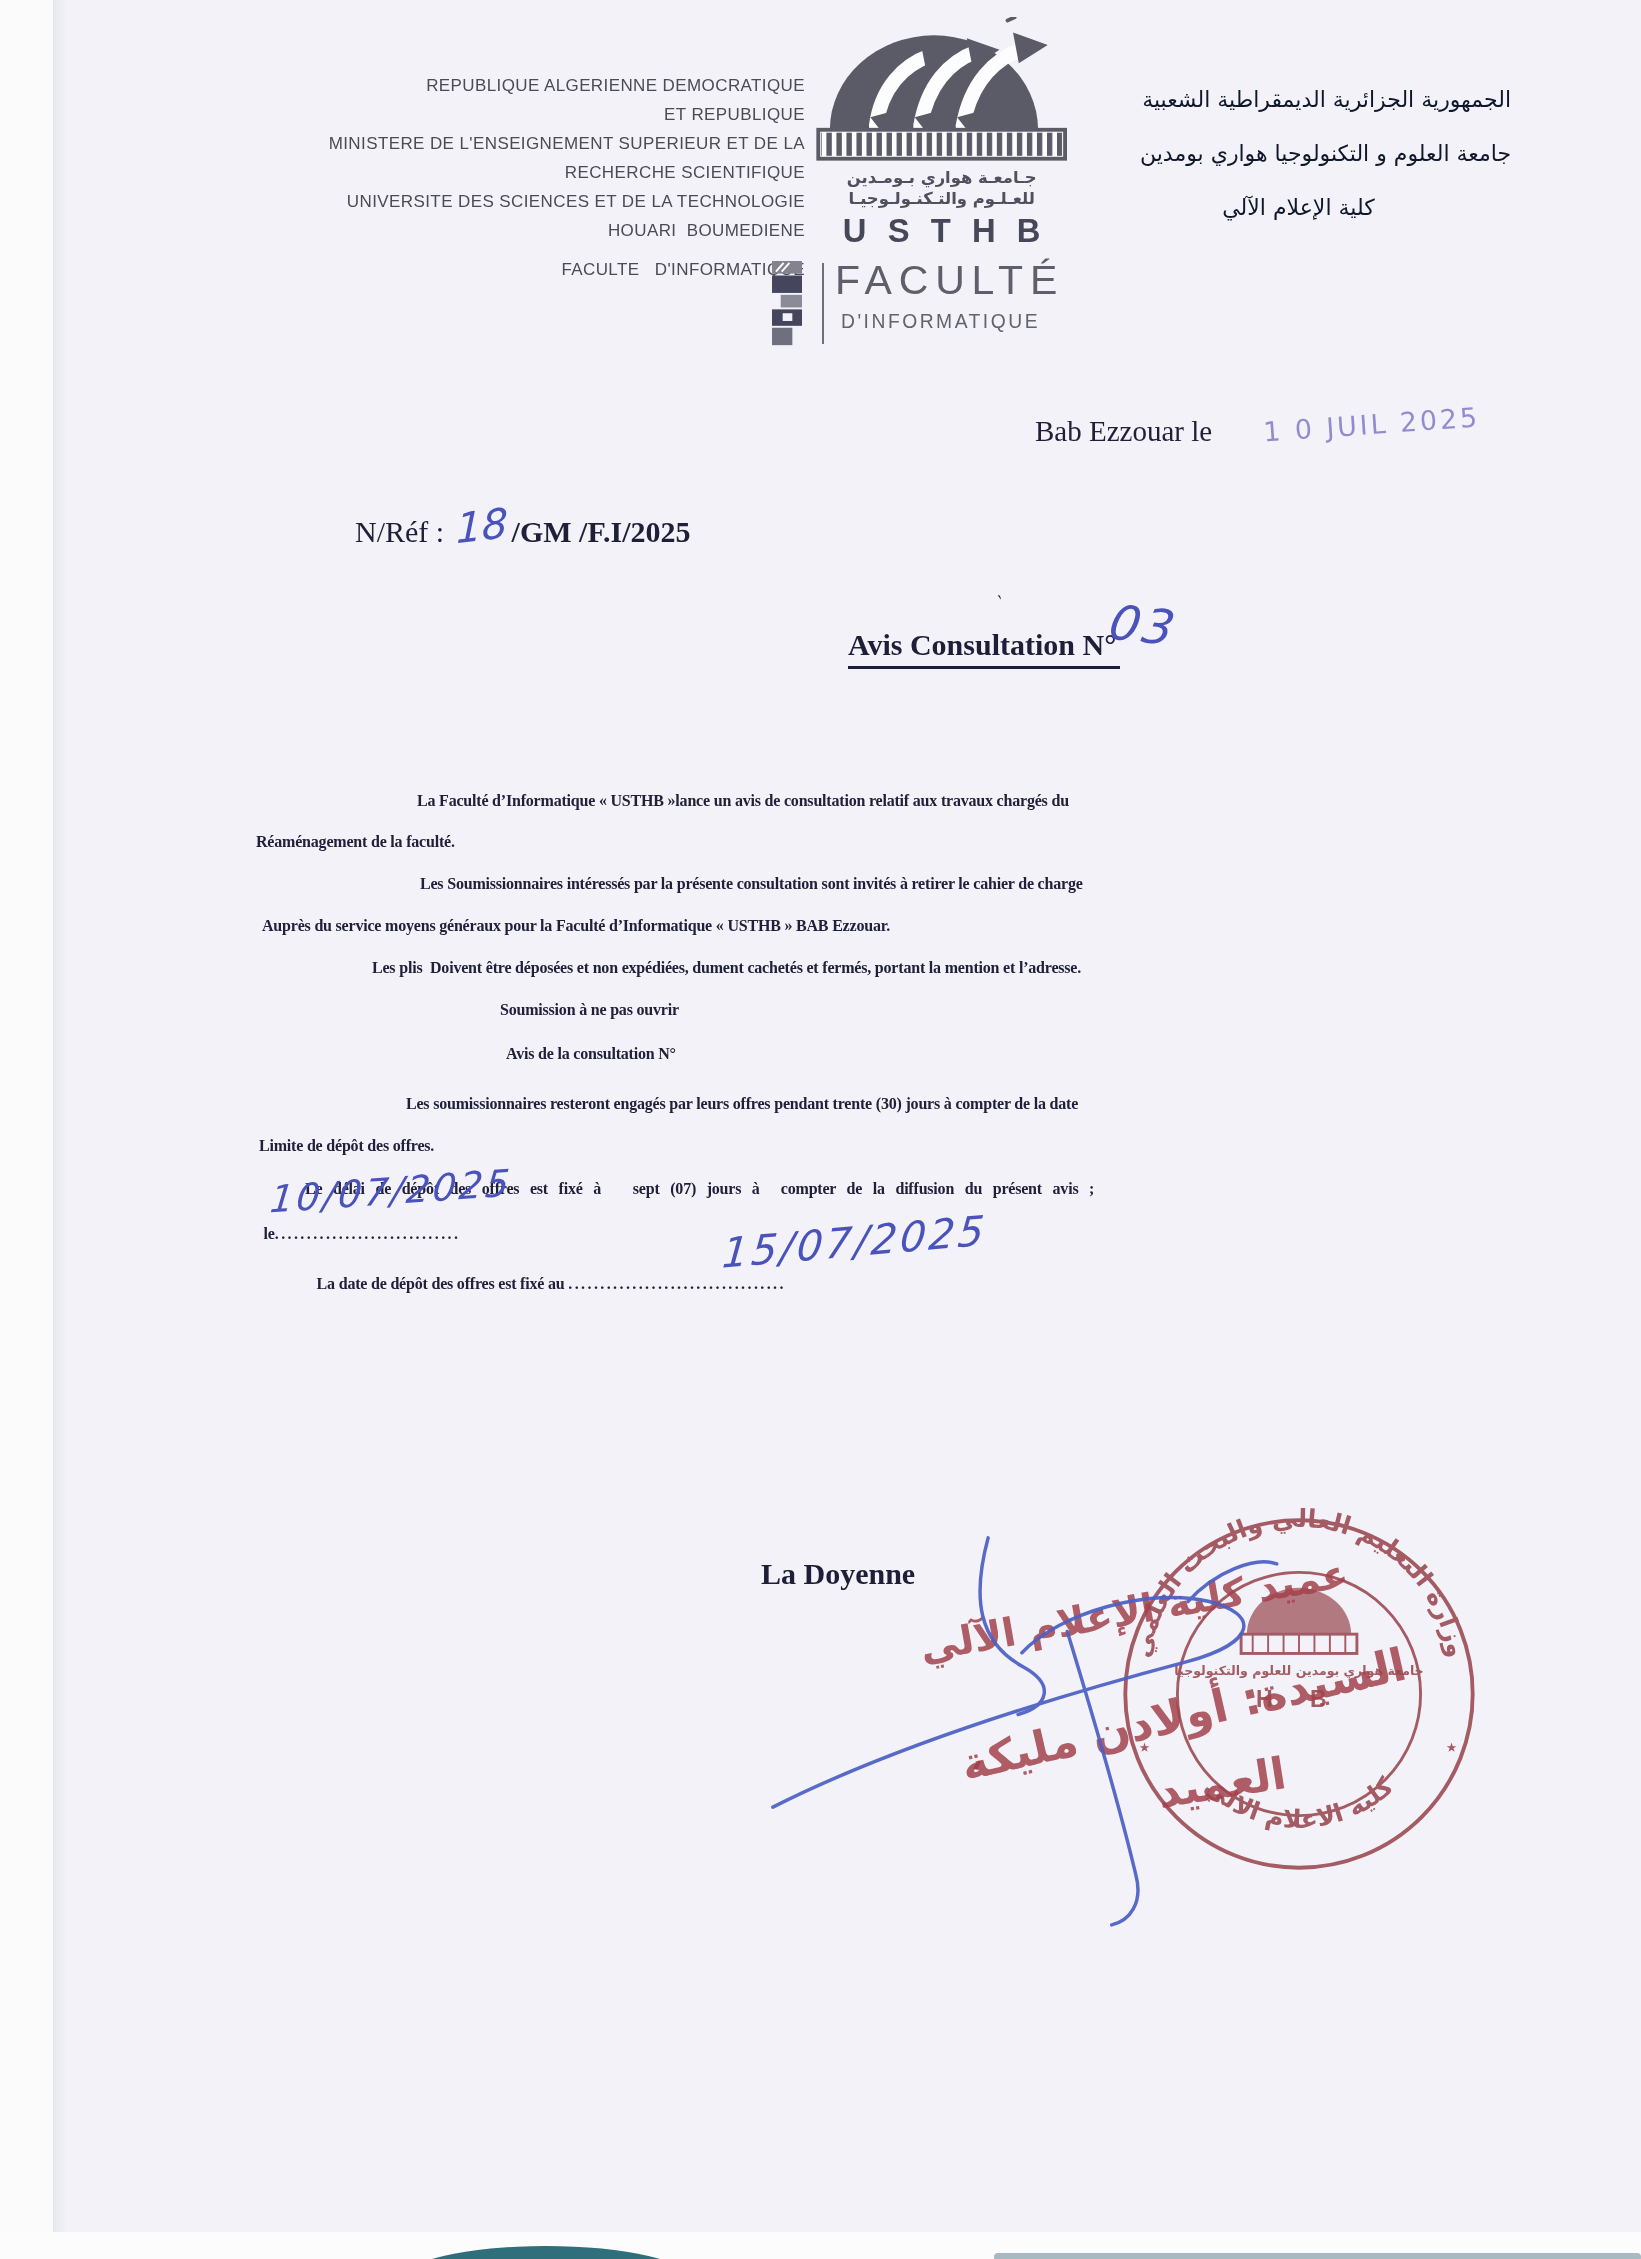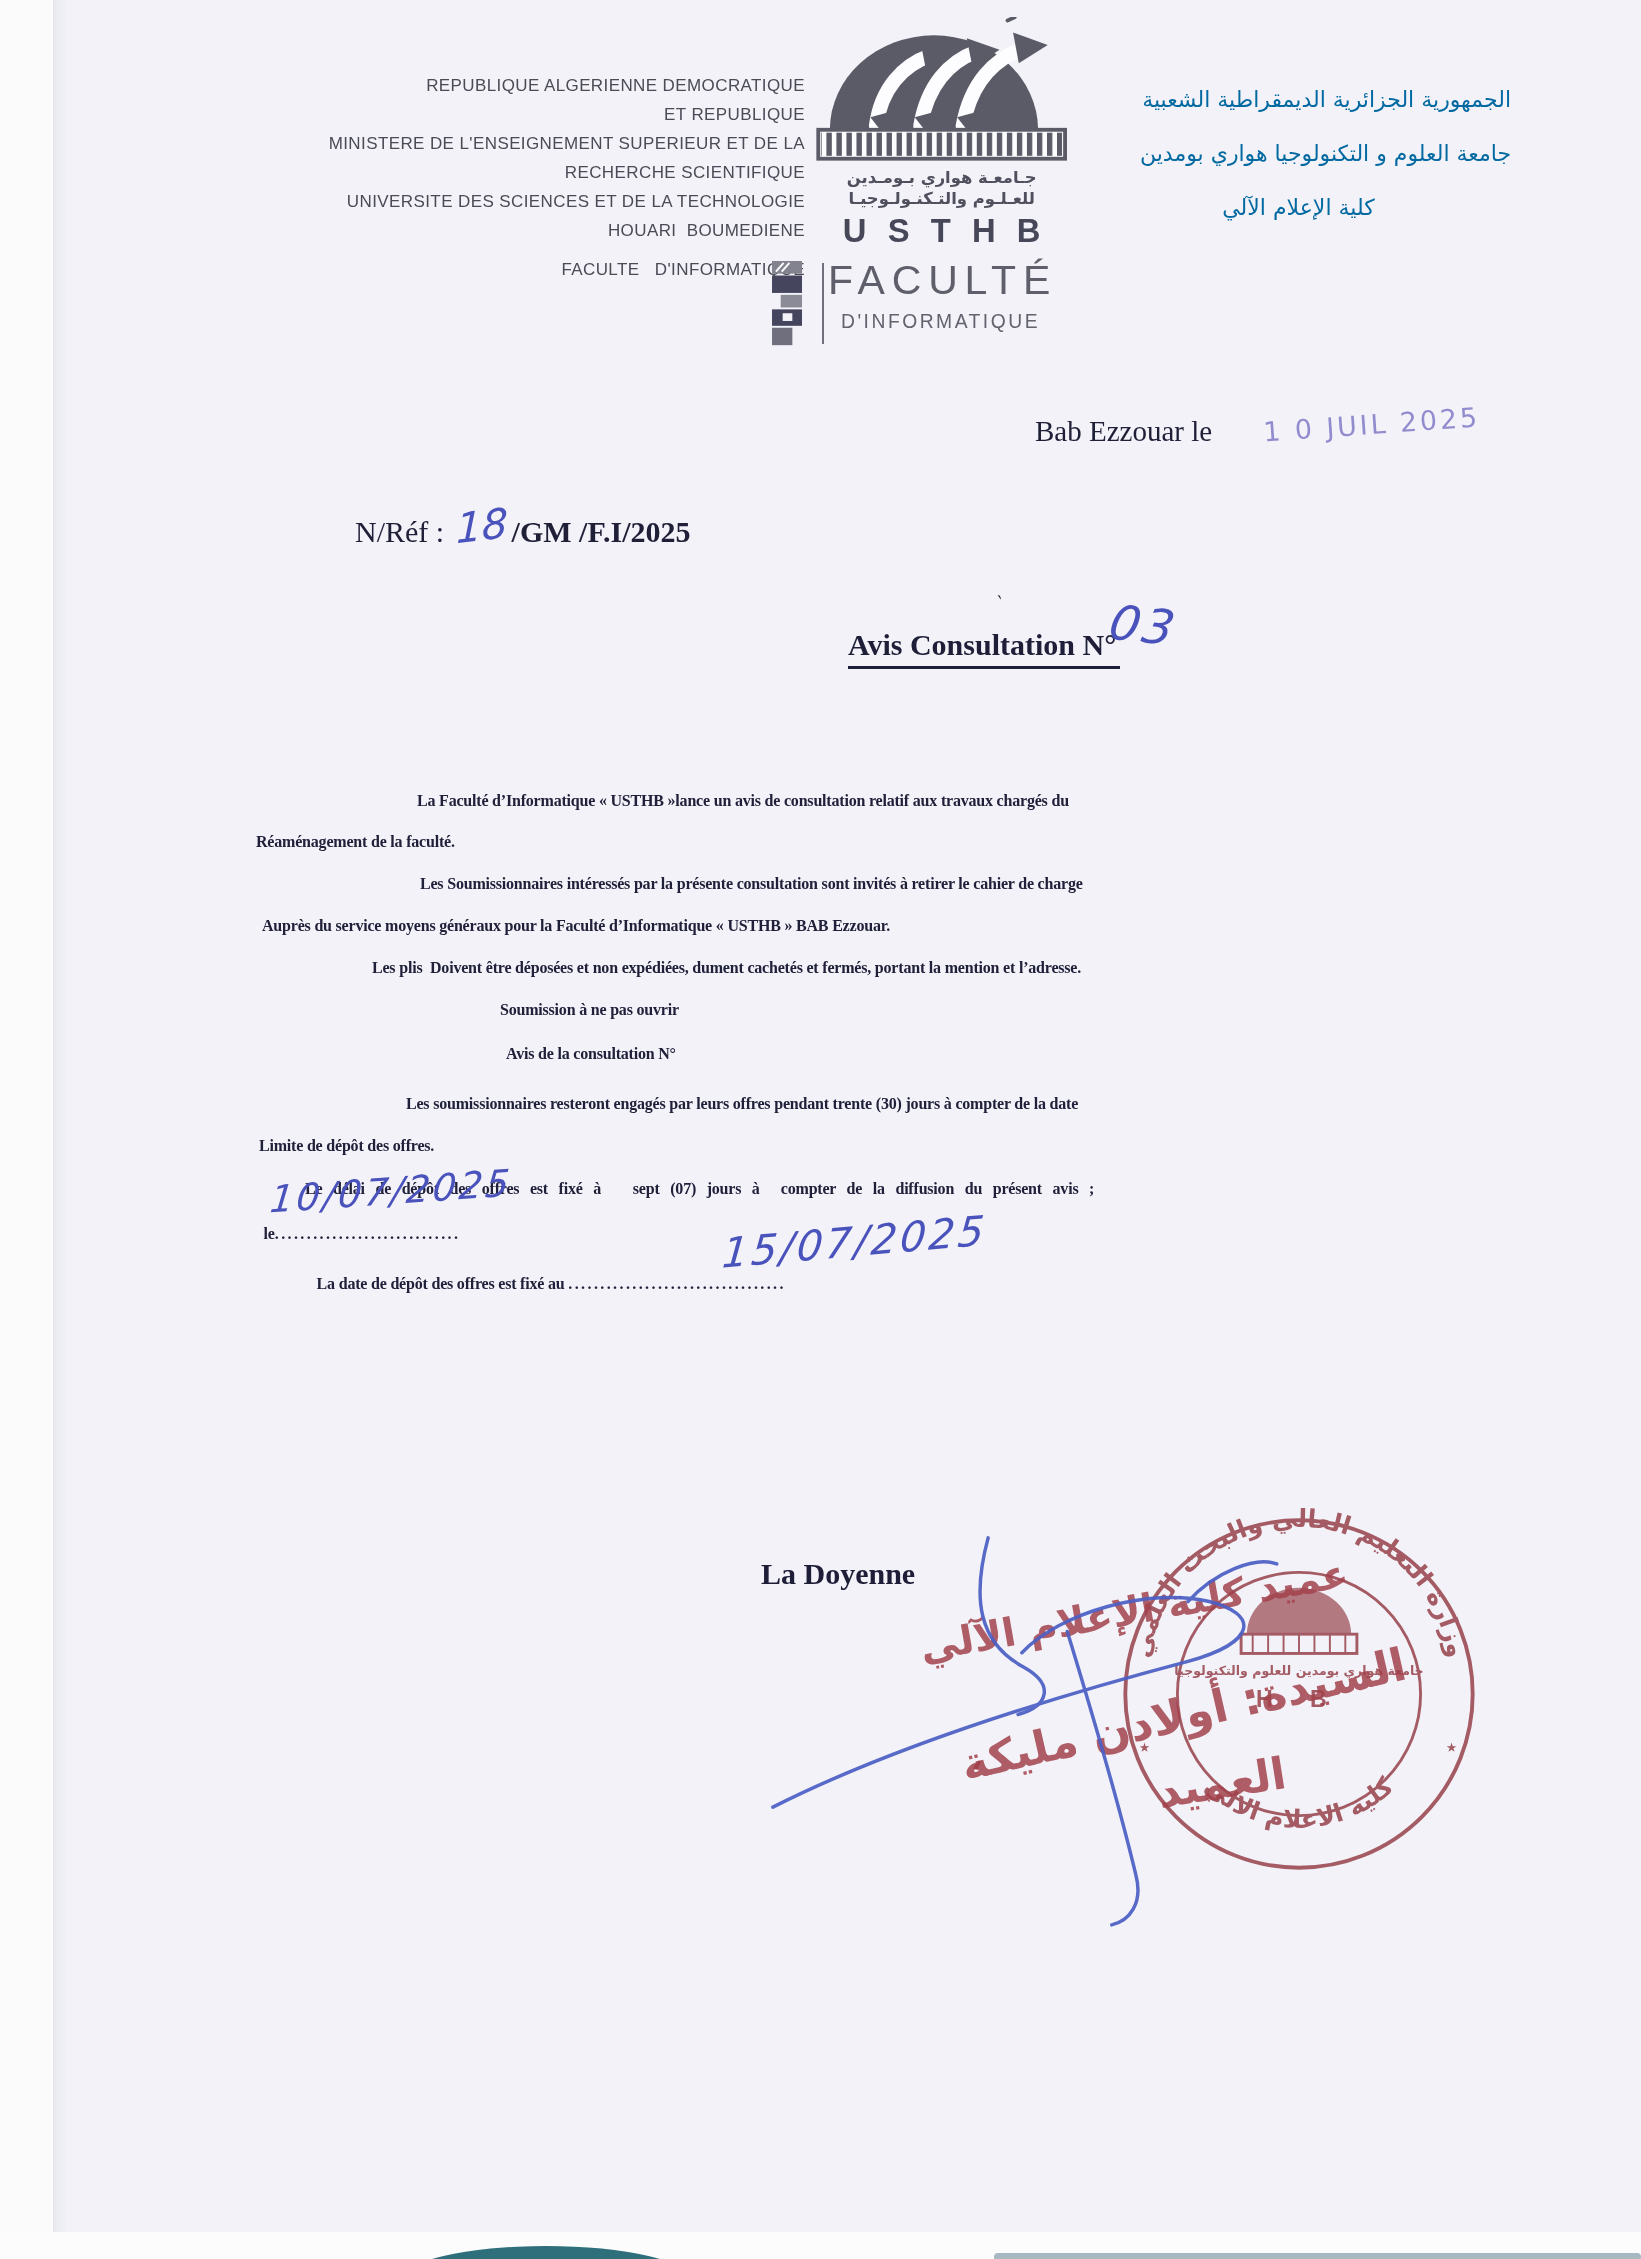--- a/index.html
+++ b/index.html
@@ -18,31 +18,31 @@
   .teal-line{left:994px;top:2253px;width:647px;height:7.7px;background:#a7bac1;border-radius:3.9px;}
 
   
   .hdr-fr{left:239px;top:71px;width:566px;text-align:right;
     font-family:"Liberation Sans", sans-serif;font-size:17px;color:#4b4b57;
     letter-spacing:0.4px;line-height:29px;}
   .hdr-fr .hline{white-space:pre;}
   .hdr-fr .hline:last-child{margin-top:9.7px;}
 
   .hdr-ar{left:1086px;top:73px;width:425px;direction:rtl;text-align:right;
-    font-family:"DejaVu Sans", sans-serif;font-size:22px;color:#0369a1;line-height:54px;}
+    font-family:"DejaVu Sans", sans-serif;font-size:22px;color:#0f172a;line-height:54px;}
   .hdr-ar .aline{white-space:nowrap;}
   .hdr-ar .aline:last-child{text-align:center;}
 
   
   .usthb-logo{left:816px;top:17.4px;width:261px;height:241px;}
   
   .fac-logo{left:768px;top:255px;width:319px;height:97px;}
   .fac-icon{position:absolute;left:1.9px;top:5.8px;}
   .fac-divider{position:absolute;left:54px;top:7.7px;width:1.9px;height:81px;background:#70707c;}
-  .fac-name{position:absolute;left:60px;top:1.9px;font-family:"Liberation Sans", sans-serif;
+  .fac-name{position:absolute;left:67px;top:1.9px;font-family:"Liberation Sans", sans-serif;
     font-size:41px;font-weight:400;letter-spacing:6.8px;color:#5f5f6b;}
   .fac-sub{position:absolute;left:73px;top:56px;font-family:"Liberation Sans", sans-serif;
     font-size:19.3px;font-weight:400;letter-spacing:2.5px;color:#63636f;}
 
   
   .place-line{left:1035px;top:415px;font-size:29px;color:#1f1f38;white-space:pre;}
   .date-stamp{left:1263px;top:409px;font-family:"DejaVu Sans", sans-serif;font-size:27px;
     color:#8a84cc;letter-spacing:2.9px;transform:rotate(-4deg);white-space:pre;opacity:.92;}
   .ref-line{left:355px;top:515px;font-size:30px;color:#1f1f38;display:flex;align-items:flex-start;}
   .ref-suffix{font-weight:bold;}

